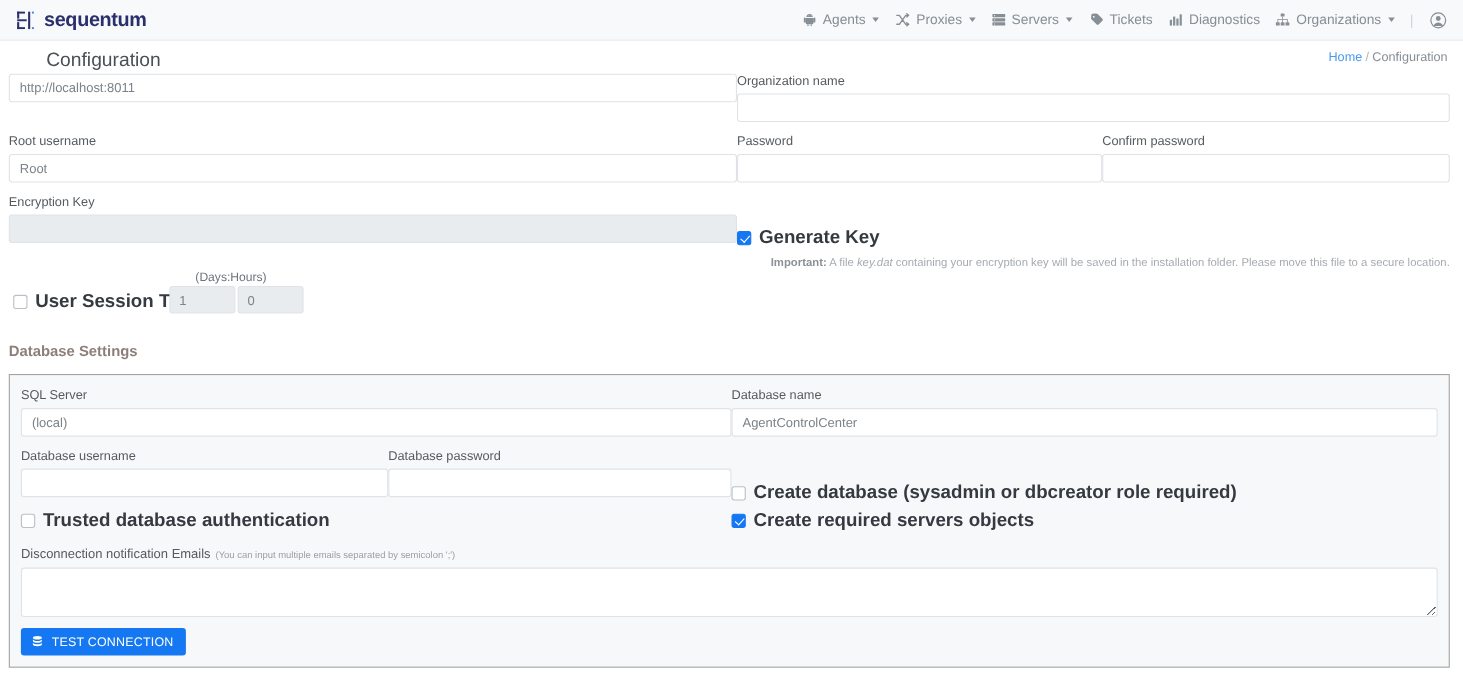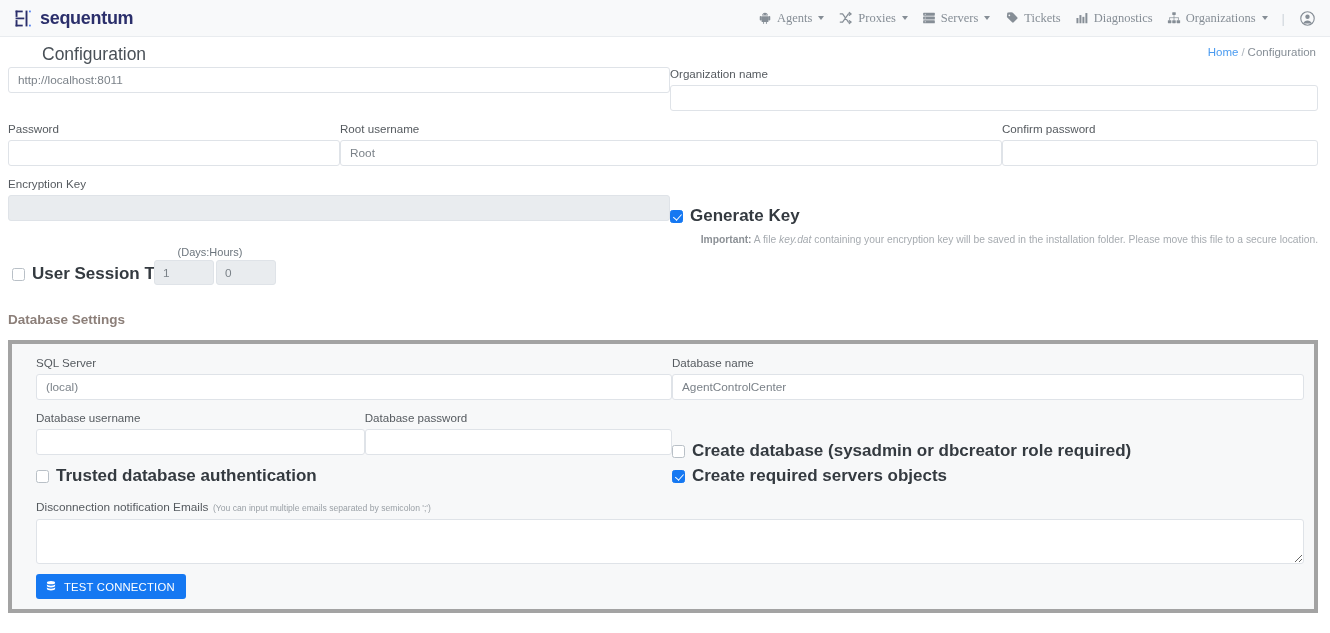--- a/index.html
+++ b/index.html
@@ -27,21 +27,21 @@
     font-size: 18px; font-weight: bold; color: #2b2f6b;
     letter-spacing: -0.3px;
   }
   .nav-right {
     margin-left: auto;
     display: flex; align-items: center; gap: 14px;
     color: #868e96; font-size: 12.5px;
   }
   .nav-item {
     display: flex; align-items: center; gap: 5px;
-    color: #868e96; cursor: pointer; white-space: nowrap; font-family: Liberation Serif, serif;
+    color: #868e96; cursor: pointer; white-space: nowrap;
   }
   .nav-item .ico { display: inline-flex; align-items: center; }
   .caret {
     width: 0; height: 0; margin-left: 1px;
     border-left: 3.5px solid transparent;
     border-right: 3.5px solid transparent;
     border-top: 4px solid #868e96;
   }
   .nav-sep { color: #ced4da; font-size: 13px; }
 
@@ -102,23 +102,23 @@
   .note b { color: #8c9196; }
   .note i { font-style: italic; }
 
   
   .sect-title {
     font-size: 13.5px; font-weight: bold; color: #8c7f79;
     padding: 0 0 0 8px; margin-top: 20px; margin-bottom: 13px;
   }
   .panel {
     background: #f7f8f9;
-    border: 4px solid #a3a3a3;
+    border: 1px solid #a3a3a3;
     margin: 0 12px 0 8px;
-    padding: 12px 10px 10px 24px;
+    padding: 12px 10px 10px 10px;
   }
   .ta {
     width: 100%; height: 45px; resize: vertical;
     border: 1px solid #dfe3e8; border-radius: 3px; background: #fff;
     font-family: "Liberation Sans", sans-serif; font-size: 11.8px;
     padding: 5px 8px; outline: none; color: #555a5f;
     display: block;
   }
   .btn-test {
     margin-top: 10px;
@@ -267,27 +267,27 @@
     <div class="col fgrp" style="width:662px;">
       <input class="inp" type="text" value="http://localhost:8011" style="">
     </div>
     <div class="col fgrp" style="width:648px;">
       <label class="lbl">Organization name</label>
       <input class="inp" type="text" value="" style="">
     </div>
   </div>
 
   <div class="row">
+    <div class="col fgrp" style="width:662px;">
+      <label class="lbl">Root username</label>
+      <input class="inp" type="text" value="Root" style="">
+    </div>
     <div class="col fgrp" style="width:332px;">
       <label class="lbl">Password</label>
       <input class="inp" type="password" value="" style="">
-    </div>
-    <div class="col fgrp" style="width:662px;">
-      <label class="lbl">Root username</label>
-      <input class="inp" type="text" value="Root" style="">
     </div>
     <div class="col fgrp" style="width:316px;">
       <label class="lbl">Confirm password</label>
       <input class="inp" type="password" value="" style="">
     </div>
   </div>
 
   <div class="row">
     <div class="col fgrp" style="width:662px;">
       <label class="lbl">Encryption Key</label>

